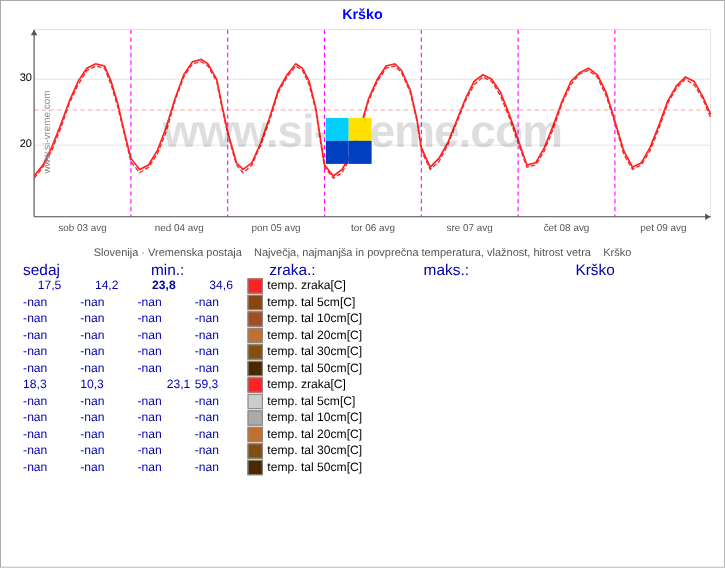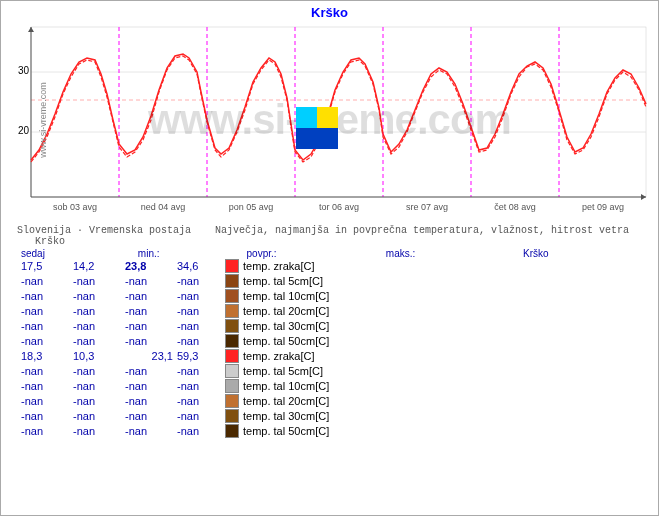--- a/index.html
+++ b/index.html
@@ -74,23 +74,22 @@
     }
     .info-area {
       background: #fff;
       padding: 4px 16px 4px 16px;
       flex: 1;
       overflow: hidden;
     }
     .info-line {
       font-size: 10px;
       color: #555;
-      text-align: left;
+      text-align: center;
       margin-bottom: 1px;
-      font-family: Liberation Mono, monospace;
     }
     .navpicna {
       font-size: 10px;
       color: #555;
       text-align: center;
       margin-bottom: 5px;
     }
     .section-title {
       font-weight: bold;
       font-size: 11px;
@@ -101,21 +100,21 @@
       width: 100%;
       border-collapse: collapse;
       font-size: 11px;
     }
     .data-table td {
       padding: 0px 4px;
       vertical-align: middle;
     }
     .col-label {
       color: #00a;
-      font-size: 10px;
+      font-size: 14px;
     }
   </style>
 </head>
 <body>
 
 <div class="outer">
 
   <div class="chart-area">
     <div class="chart-title">Krško</div>
     <div class="chart-svg-wrap">
@@ -195,28 +194,28 @@
   <div class="info-area">
     <div class="info-line">
       Slovenija · Vremenska postaja &nbsp;&nbsp; Največja, najmanjša in povprečna temperatura, vlažnost, hitrost vetra &nbsp;&nbsp; Krško
     </div>
 
     <table class="data-table">
       <tbody>
           <tr>
         <td class="col-label">sedaj</td>
         <td class="col-label">min.:</td>
-        <td class="col-label">povpr.:</td>
+        <td class="col-label">zraka.:</td>
         <td class="col-label">maks.:</td>
         <td class="col-label">Krško</td>
       </tr>
     </tbody>
       </table>
     <div id="historic-rows">
-        <div style="display: flex; align-items: center; margin-bottom: 1px;">
+        <div style="display: flex; align-items: center; margin-bottom: 1px; text-align: center;">
           <span style="min-width: 52px; padding-left: 4px; color: rgb(0, 0, 170);">17,5</span>
           <span style="min-width: 52px; padding-left: 4px; color: rgb(0, 0, 170);">14,2</span>
           <span style="min-width: 52px; padding-left: 4px; color: rgb(0, 0, 170); font-weight: bold;">23,8</span>
           <span style="min-width: 52px; padding-left: 4px; color: rgb(0, 0, 170);">34,6</span>
           <span style="display: inline-flex; align-items: center;">
             <span style="display: inline-block; width: 14px; height: 14px; background: rgb(255, 34, 34); margin-right: 4px; border: 1px solid rgb(136, 136, 136);"></span>
             <span>temp. zraka[C]</span>
           </span>
         </div>
         <div style="display: flex; align-items: center; margin-bottom: 1px;">

